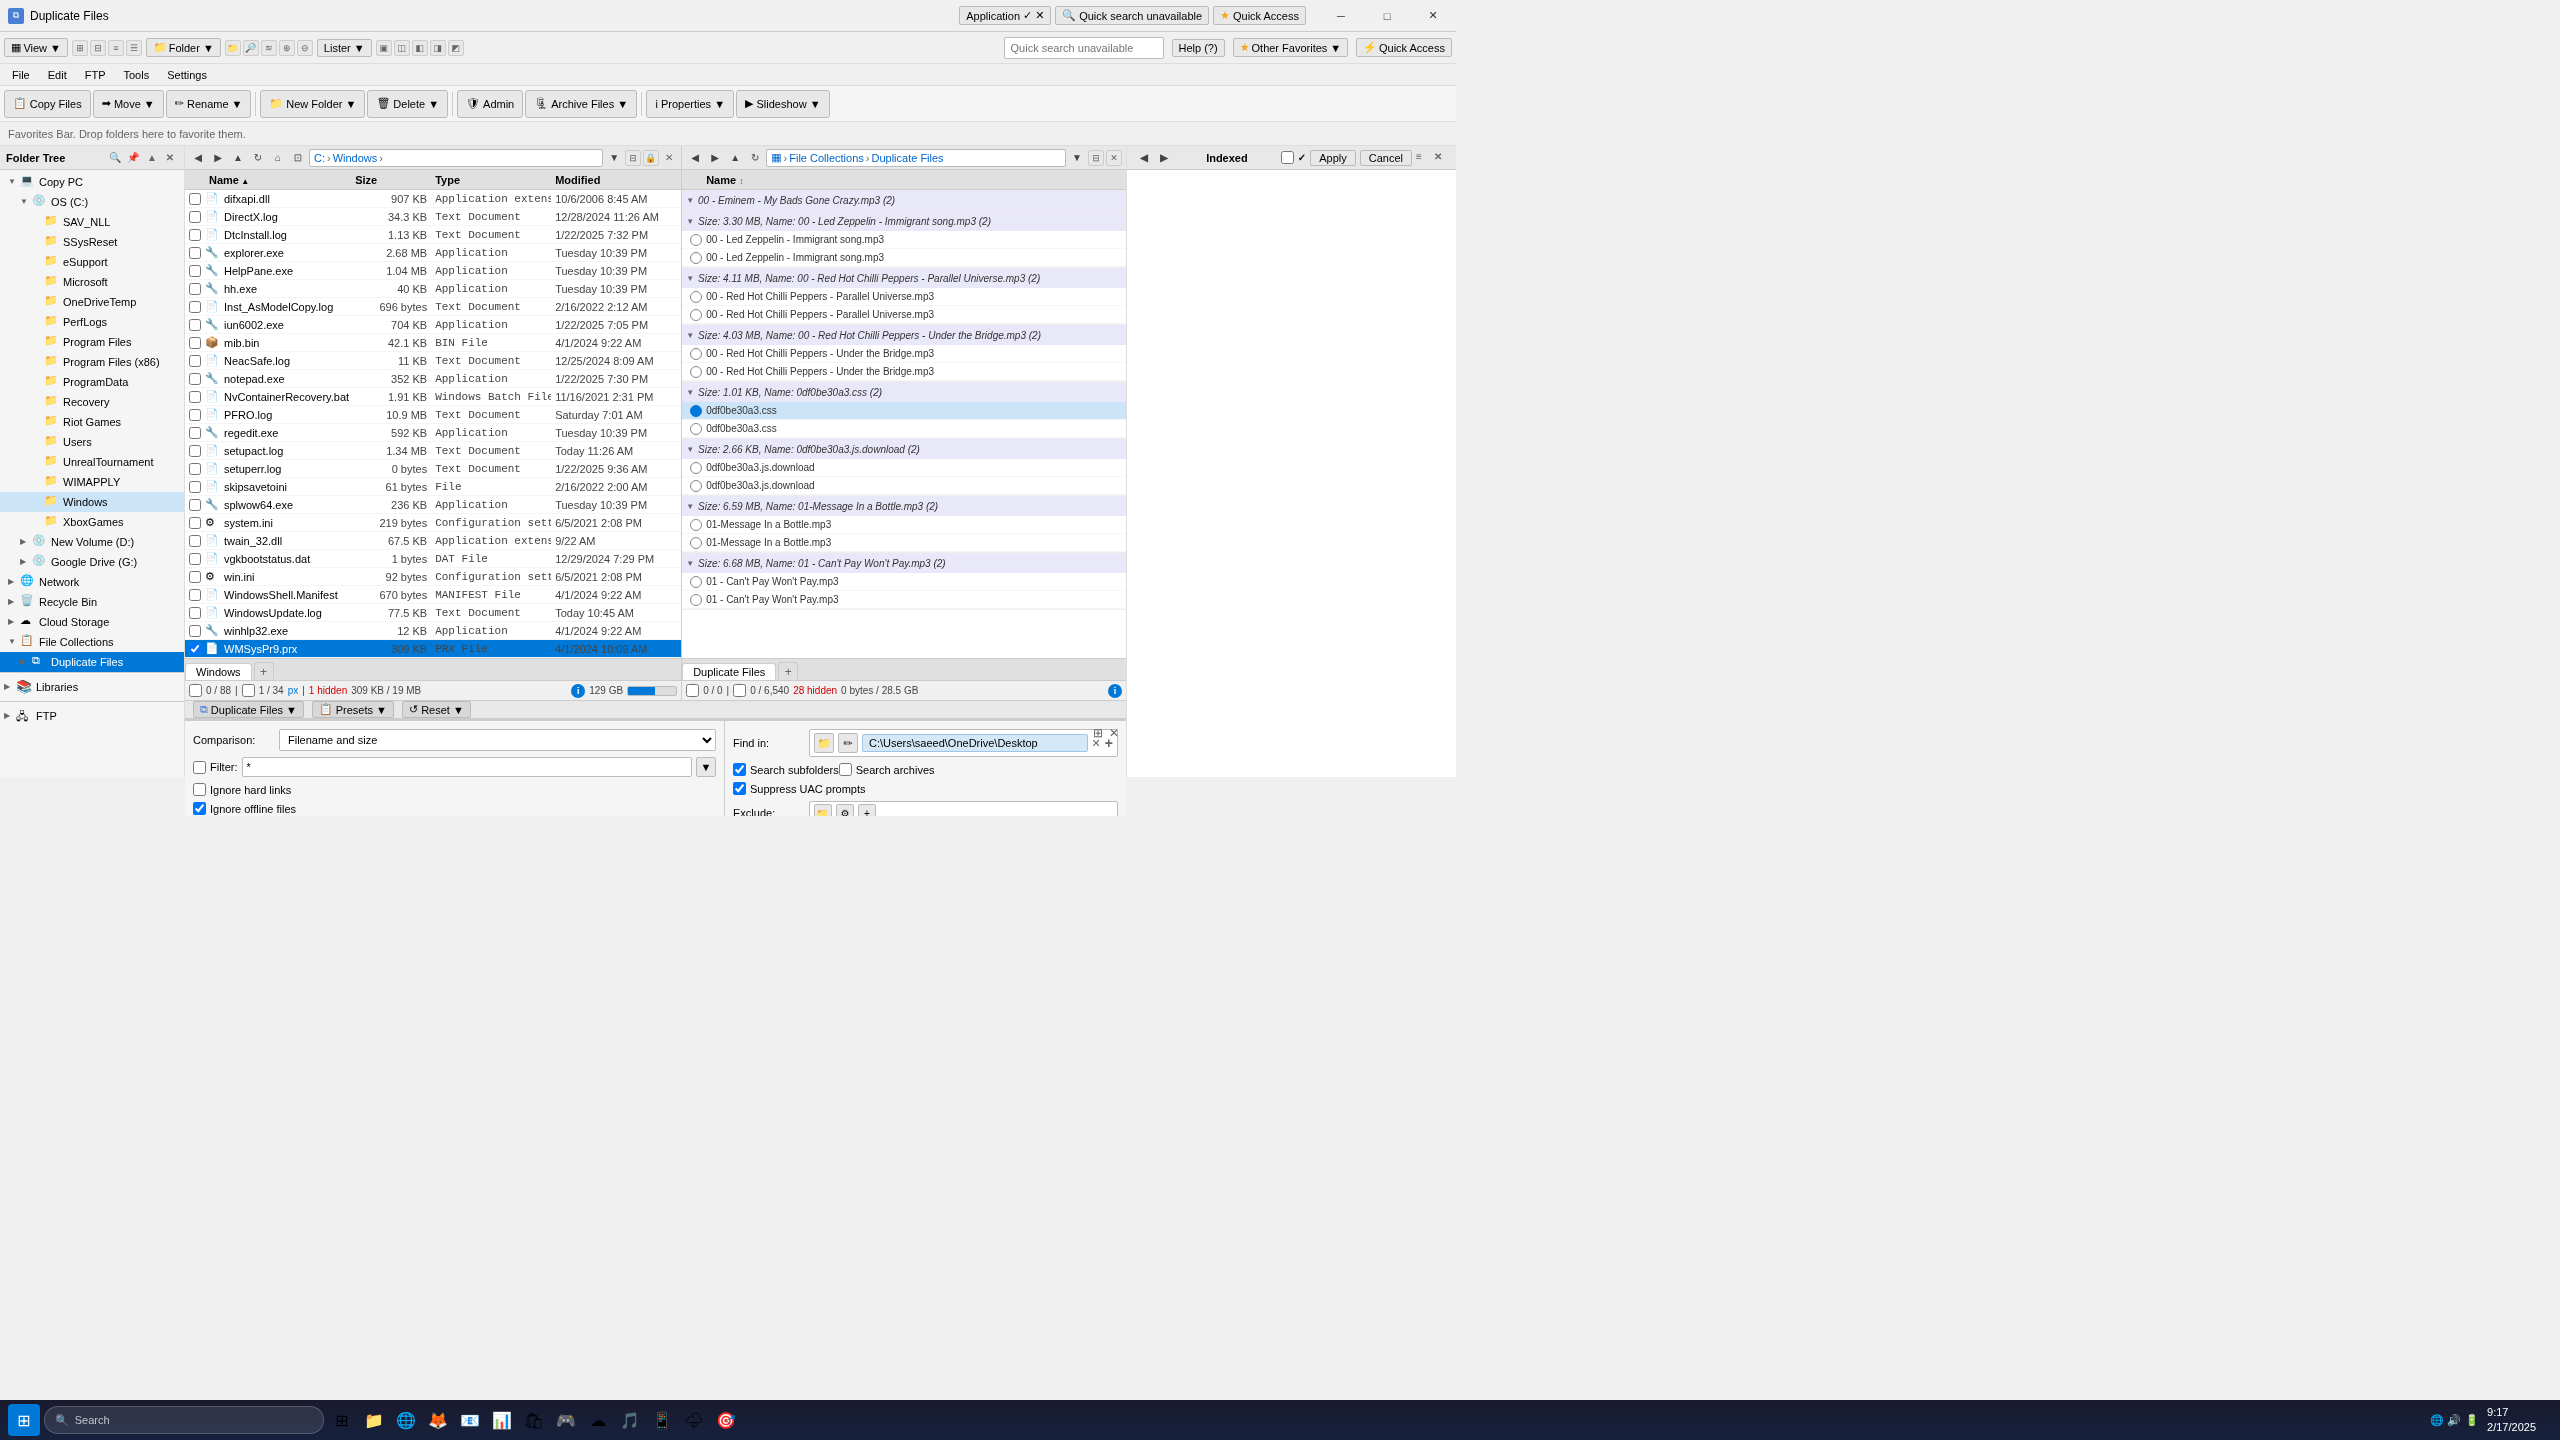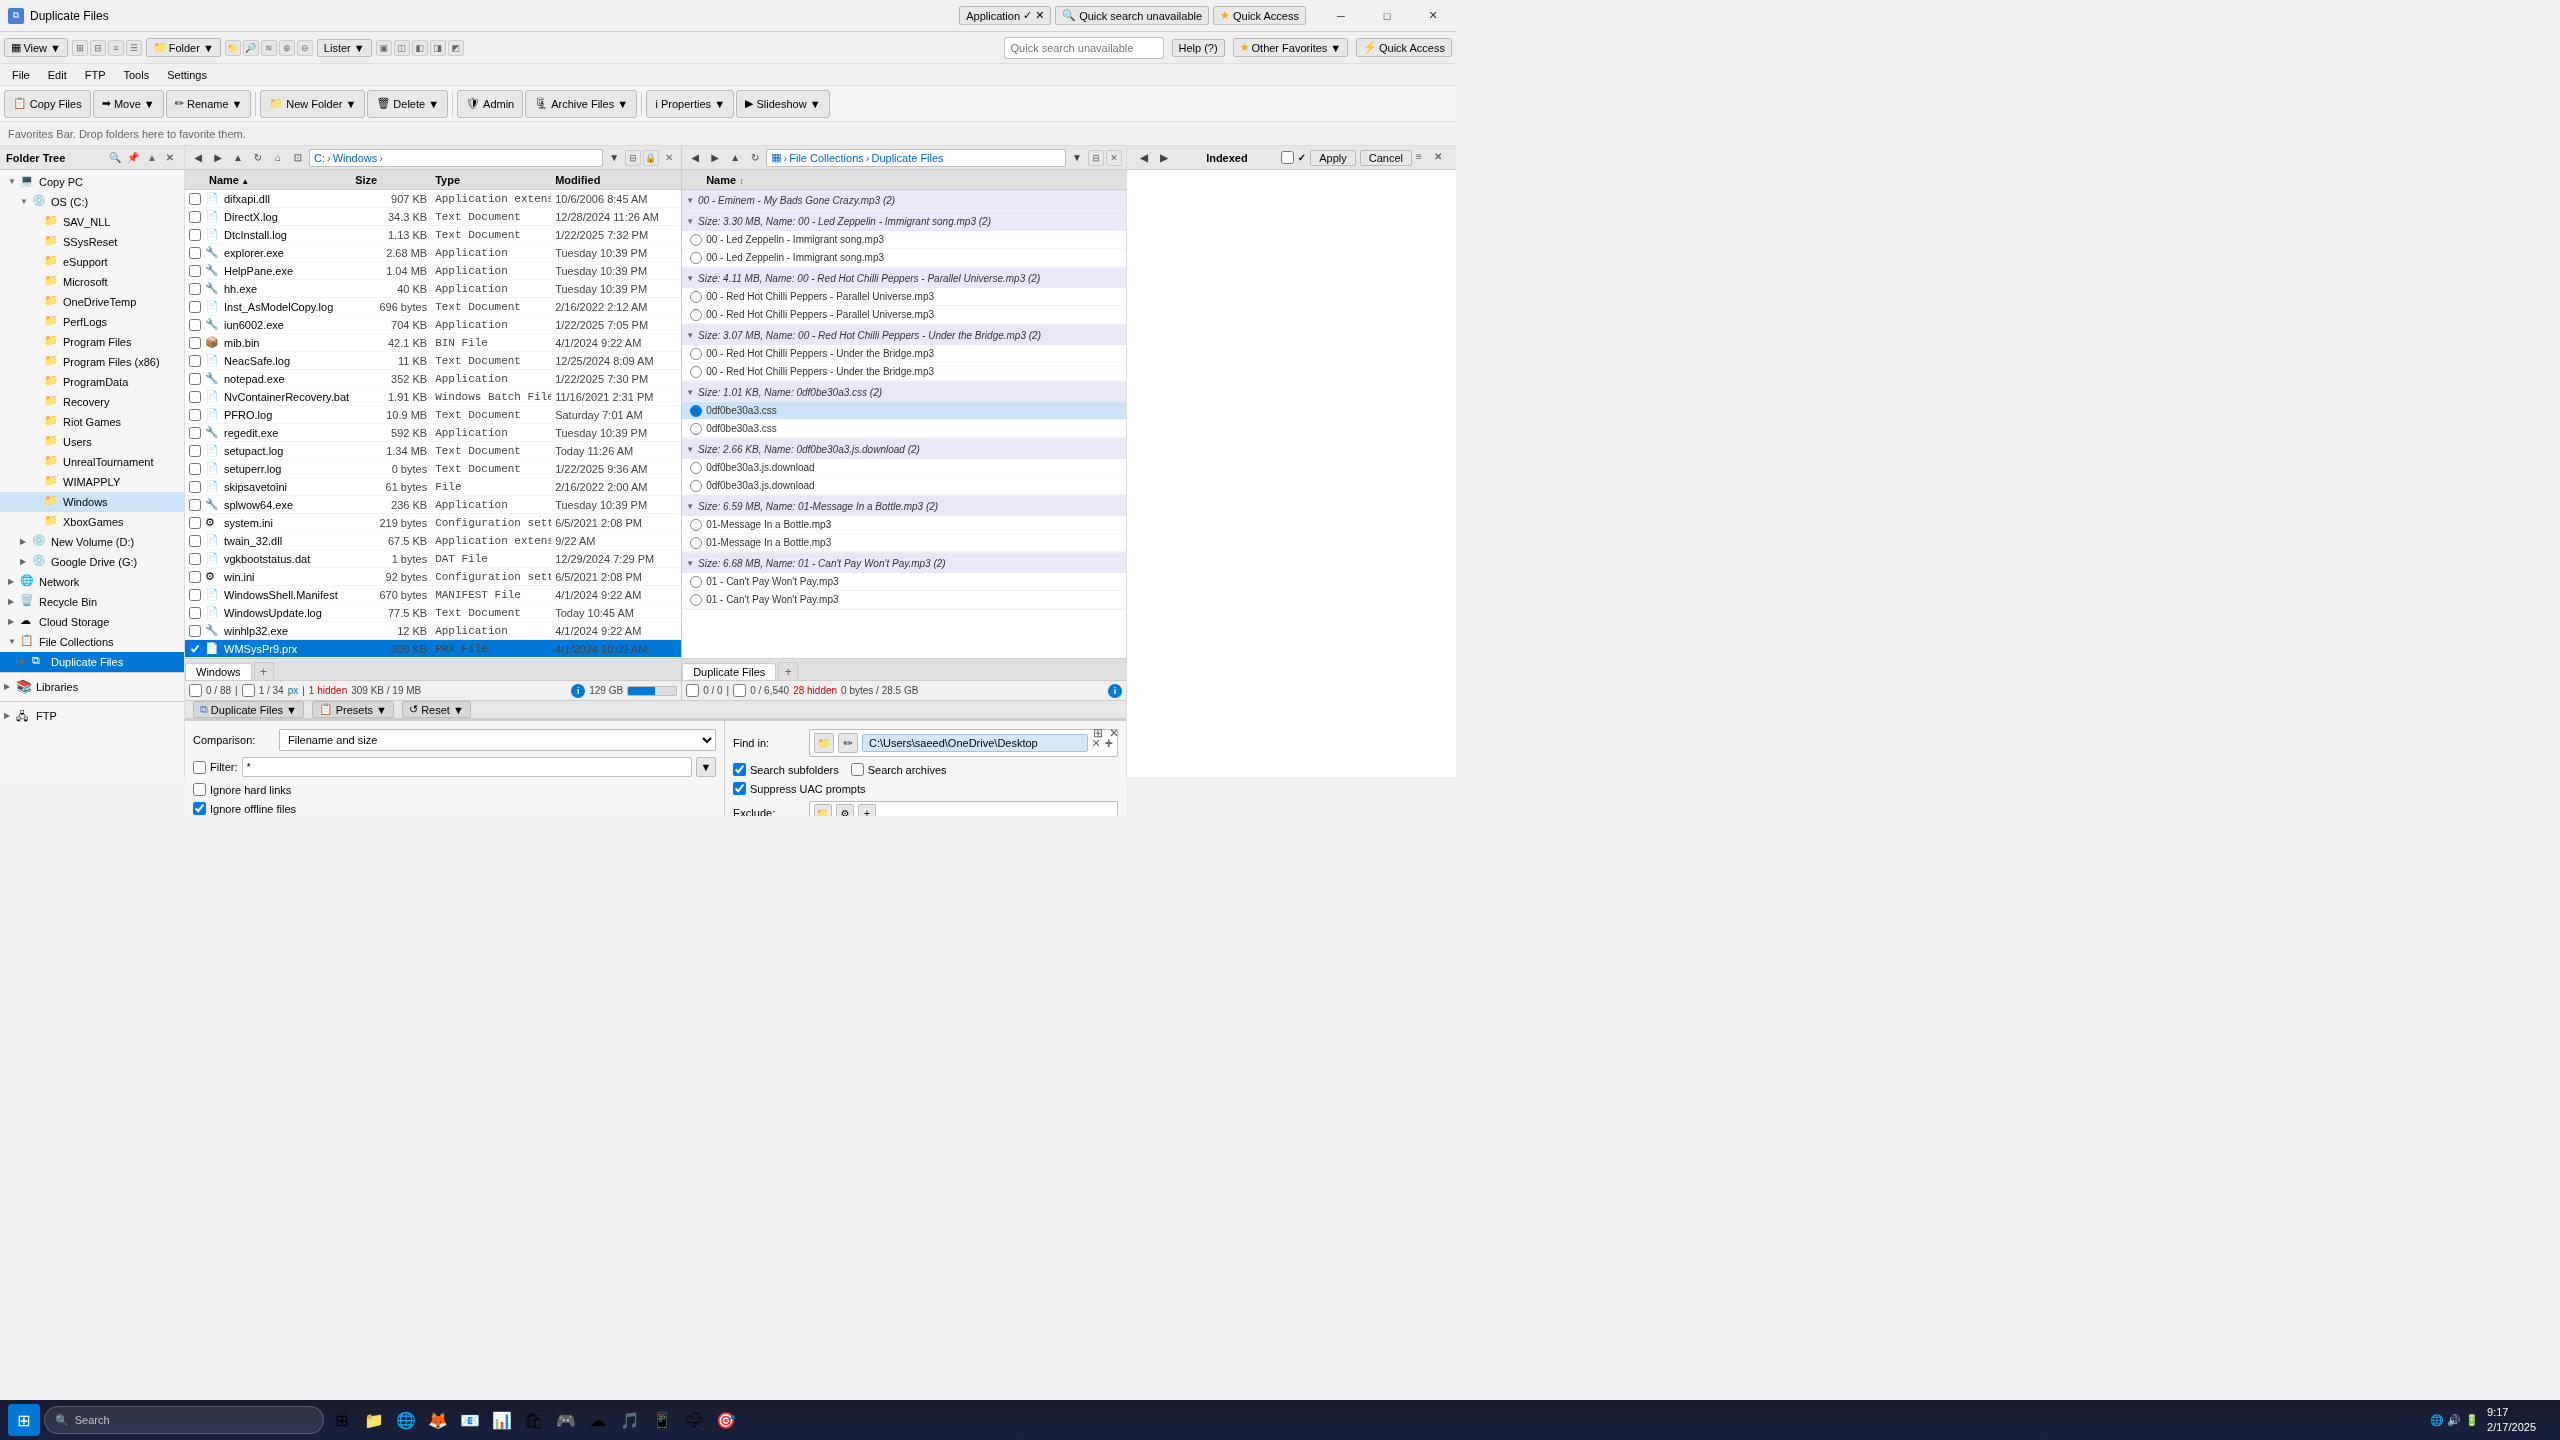--- a/index.html
+++ b/index.html
@@ -547,21 +547,20 @@
       border: 1px solid #9ec4e8;
     }
     .find-in-clear {
       cursor: pointer; color: #666; font-size: 11px;
     }
     .find-in-add {
       cursor: pointer; color: #666; font-size: 14px; font-weight: bold;
     }
     .checkbox-group {
       display: flex;
-      gap: 12px;
     }
     .exclude-row {
       display: flex;
       align-items: center;
       gap: 6px;
     }
     .exclude-label { font-size: 11px; min-width: 70px; }
     .exclude-box {
       flex: 1;
       height: 24px;
@@ -1400,21 +1399,21 @@
                   <span class="dup-item-name">00 - Red Hot Chilli Peppers - Parallel Universe.mp3</span>
                 </div>
                 <div class="dup-item">
                   <div class="dup-item-icon"></div>
                   <span class="dup-item-name">00 - Red Hot Chilli Peppers - Parallel Universe.mp3</span>
                 </div>
               </div>
               <div class="dup-group">
                 <div class="dup-group-header">
                   <span class="dup-group-arrow">▼</span>
-                  <span class="dup-group-label">Size: 3.07 MB, Name: 00 - Red Hot Chilli Peppers - Under the Bridge.mp3 (2)</span>
+                  <span class="dup-group-label">Size: 4.03 MB, Name: 00 - Red Hot Chilli Peppers - Under the Bridge.mp3 (2)</span>
                 </div>
                 <div class="dup-item">
                   <div class="dup-item-icon"></div>
                   <span class="dup-item-name">00 - Red Hot Chilli Peppers - Under the Bridge.mp3</span>
                 </div>
                 <div class="dup-item">
                   <div class="dup-item-icon"></div>
                   <span class="dup-item-name">00 - Red Hot Chilli Peppers - Under the Bridge.mp3</span>
                 </div>
               </div>

